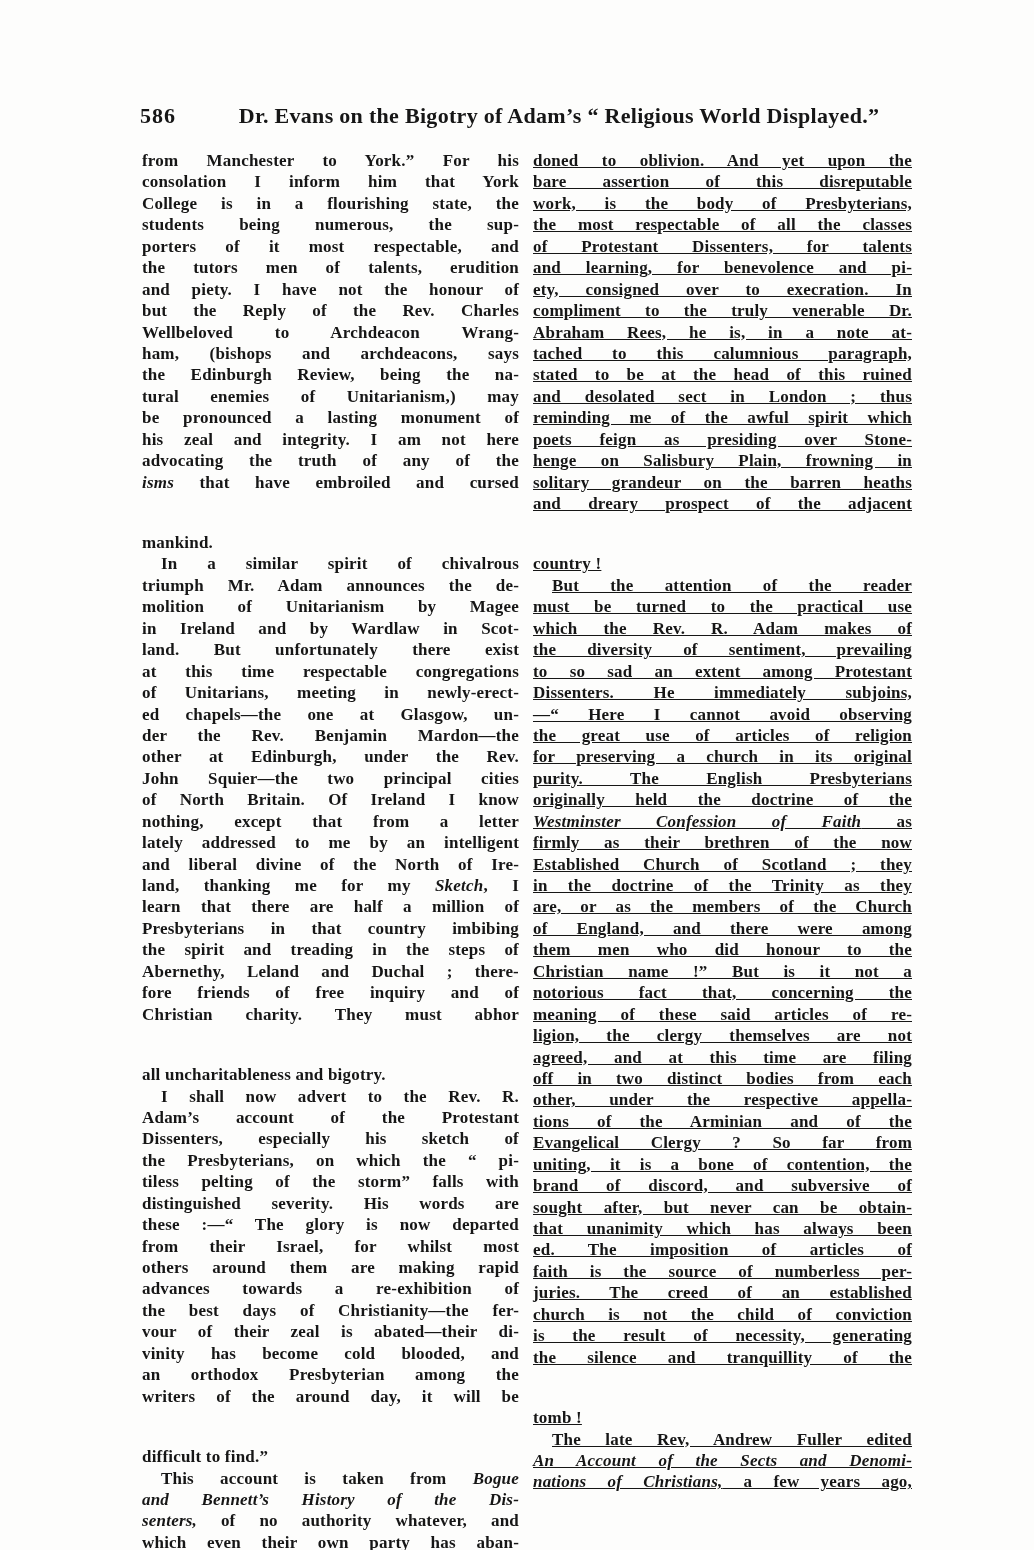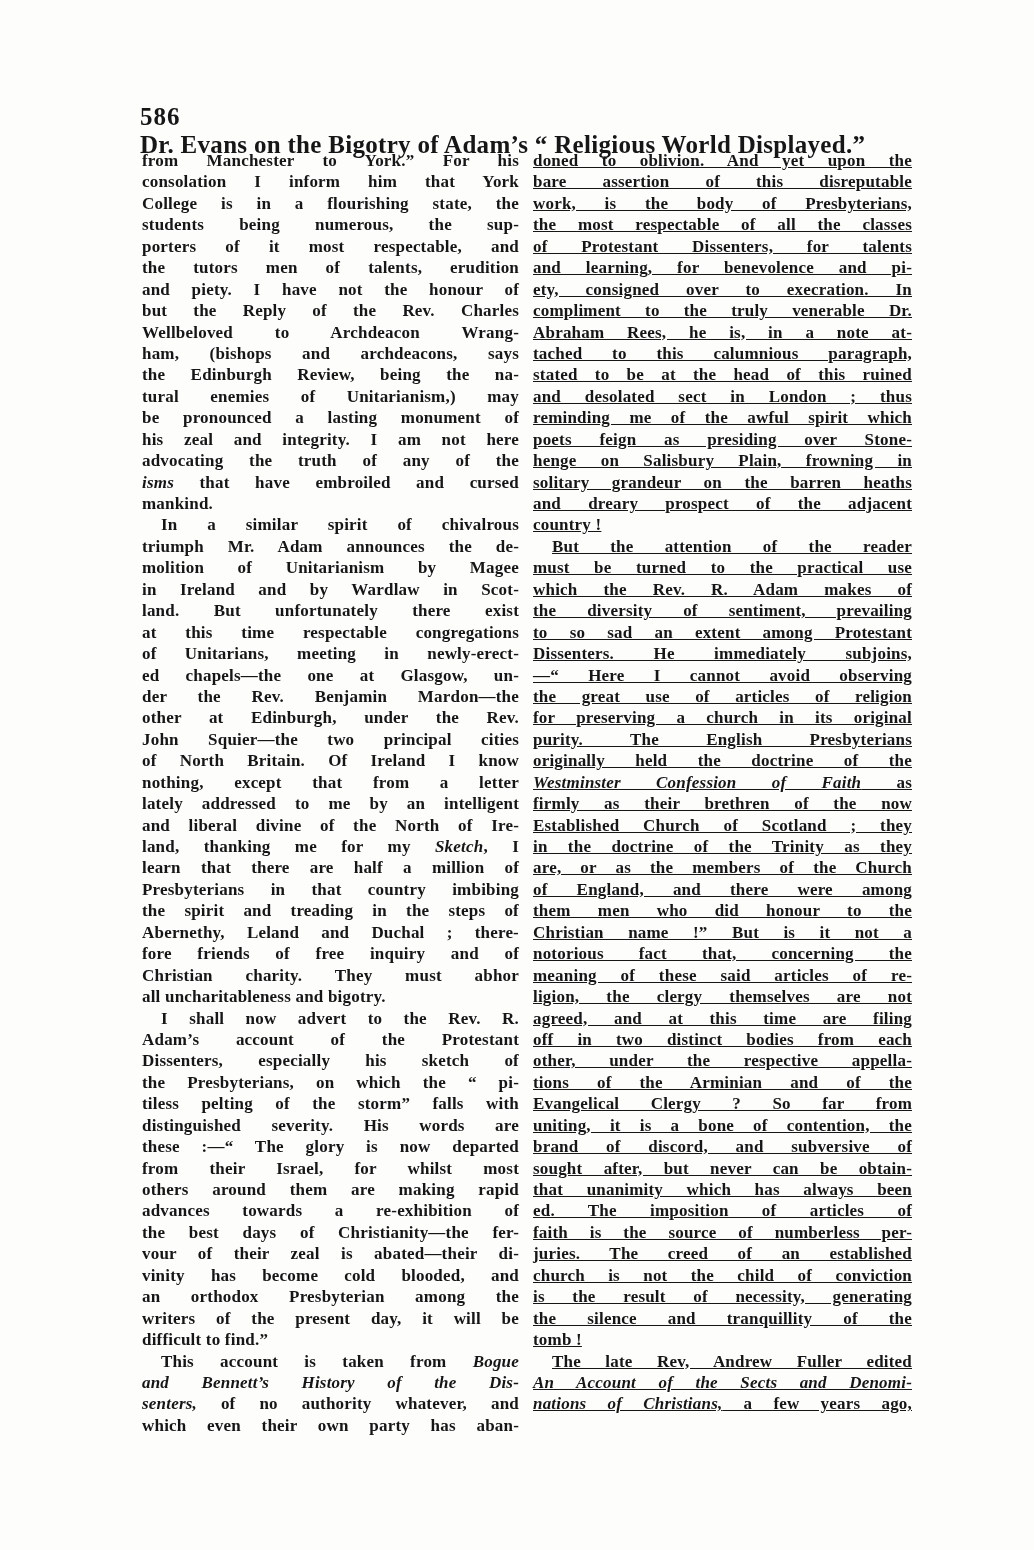--- a/index.html
+++ b/index.html
@@ -17,22 +17,21 @@
     font-weight: bold;
     overflow: hidden;
   }
   .running-head {
     position: absolute;
     top: 103px;
     left: 140px;
     right: 118px;
     display: flex;
     align-items: baseline;
-    font-size: 25px;
-    flex-direction: column;
+    font-size: 22px;
   }
   .page-number {
     flex: 0 0 auto;
     margin-right: 26px;
     letter-spacing: 1px;
   }
   .running-title {
     flex: 1 1 auto;
     text-align: center;
     letter-spacing: 0.3px;
@@ -49,20 +48,21 @@
     height: 21.45px;
     line-height: 21.45px;
     white-space: nowrap;
     text-align: justify;
     text-align-last: justify;
     letter-spacing: 0.2px;
   }
   .line.indent { padding-left: 19px; }
   .line.para-end {
     text-align-last: left;
+    margin-top: 39px;
   }
   .italic { font-style: italic; }
 </style>
 </head>
 <body>
 
 <div class="page">
 
   <div class="running-head">
     <span class="page-number">586</span>
@@ -122,21 +122,21 @@
         <div class="line"><span>tiless pelting of the storm” falls with</span></div>
         <div class="line"><span>distinguished severity.   His words are</span></div>
         <div class="line"><span>these :—“ The glory is now departed</span></div>
         <div class="line"><span>from their Israel, for whilst most</span></div>
         <div class="line"><span>others around them are making rapid</span></div>
         <div class="line"><span>advances towards a re-exhibition of</span></div>
         <div class="line"><span>the best days of Christianity—the fer-</span></div>
         <div class="line"><span>vour of their zeal is abated—their di-</span></div>
         <div class="line"><span>vinity has become cold blooded, and</span></div>
         <div class="line"><span>an orthodox Presbyterian among the</span></div>
-        <div class="line"><span>writers of the present day, it will be</span></div>
+        <div class="line"><span>writers of the around day, it will be</span></div>
         <div class="line para-end"><span>difficult to find.”</span></div>
       </div>
       <div class="para">
         <div class="line indent"><span>This account is taken from </span><span class="italic">Bogue</span></div>
         <div class="line"><span class="italic">and Bennett’s History of the Dis-</span></div>
         <div class="line"><span class="italic">senters,</span><span> of no authority whatever, and</span></div>
         <div class="line"><span>which even their own party has aban-</span></div>
       </div>
     </div>
 

